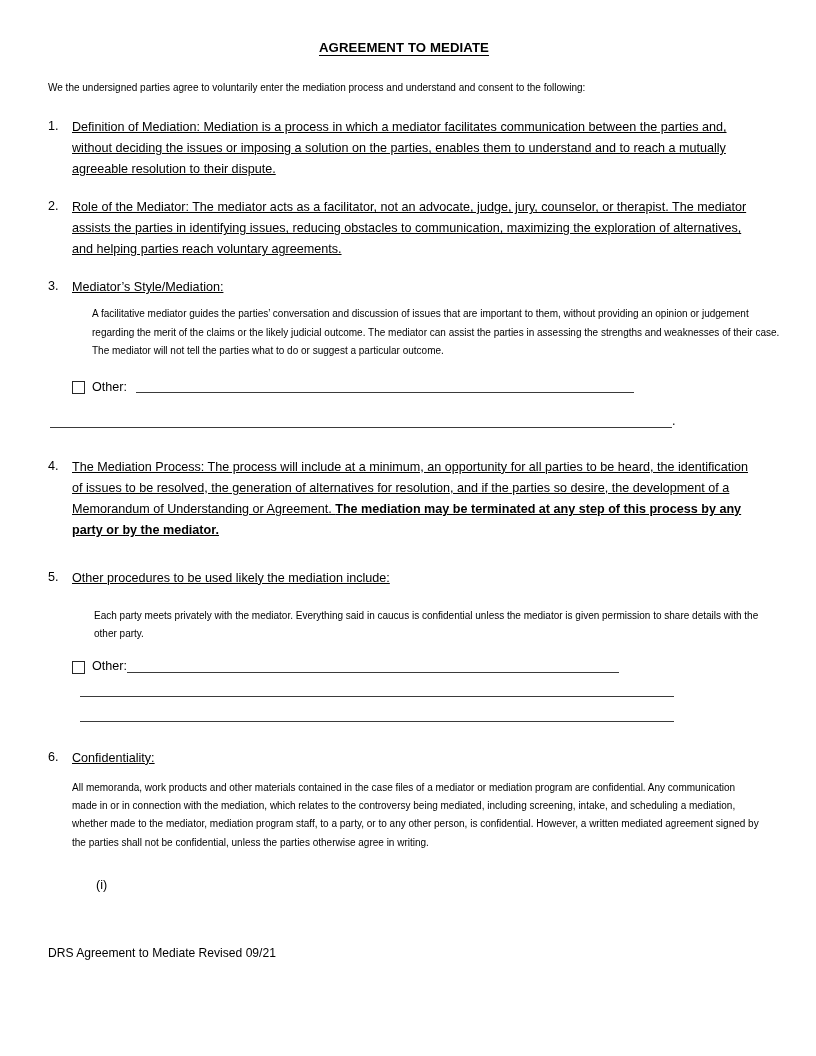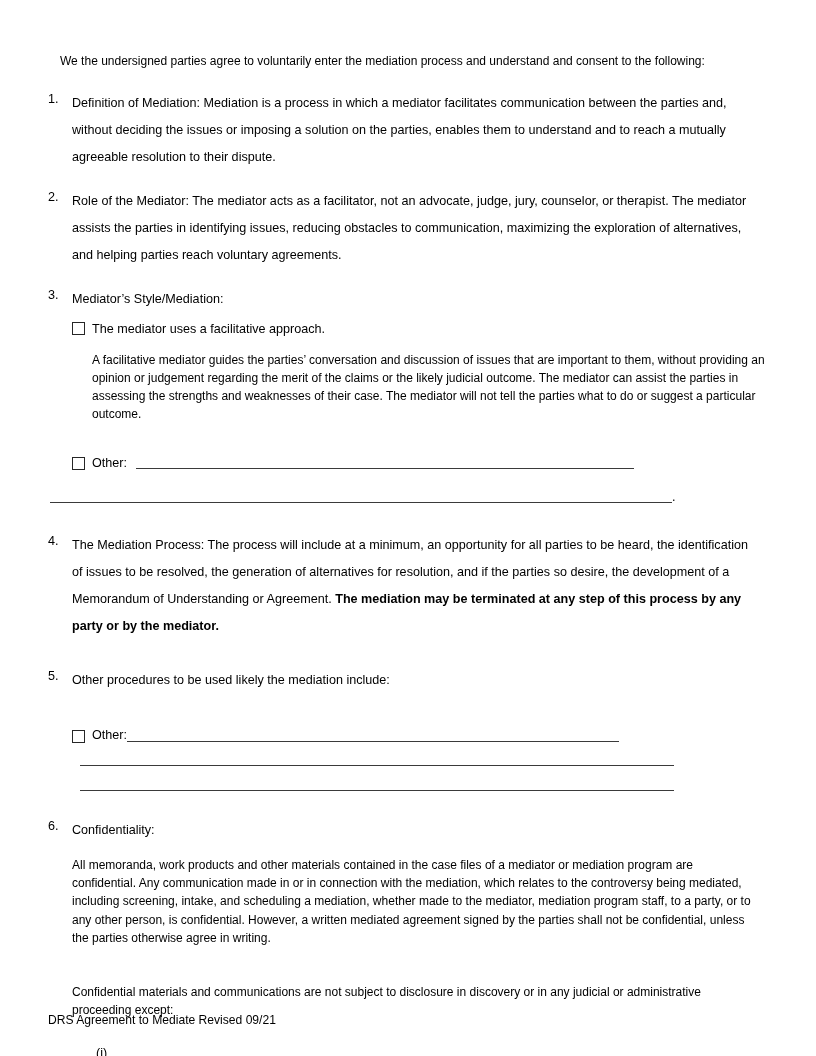--- a/index.html
+++ b/index.html
@@ -37,23 +37,23 @@
     letter-spacing: 0.1px;
     margin: 0 0 24px 0;
     padding: 0;
   }
   .doc-title span {
     text-decoration: underline;
     text-underline-offset: 2.5px;
   }
 
   p, .para {
-    font-size: 12px;
-    line-height: 18.3px;
-    margin: 12px;
+    font-size: 10px;
+    line-height: 18.3px;
+    margin: 0;
     padding: 0;
     text-align: left;
   }
 
   .intro {
     margin-bottom: 20px;
     width: 680px;
   }
 
   
@@ -64,21 +64,22 @@
   }
   .item-num {
     width: 24px;
     flex: 0 0 24px;
     font-size: 12.6px;
     line-height: 18.3px;
   }
   .item-body {
     flex: 1 1 auto;
     font-size: 12.6px;
-    line-height: 27px;
+    line-height: 21px;
+    text-decoration: underline;
   }
 
   .bold { font-weight: bold; }
 
   
   .cb-row {
     display: flex;
     align-items: flex-start;
   }
   .checkbox {
@@ -115,63 +116,60 @@
   .roman-row {
     display: flex;
     font-size: 12.6px;
     line-height: 18.3px;
   }
   .roman-label { width: 52px; flex: 0 0 52px; }
 
   .footer {
     position: absolute;
     left: 48px;
-    top: 1012px;
+    top: 945px;
     font-size: 12.1px;
     line-height: 16px;
   }
   .sp-10 { height: 10px; }
   .sp-12 { height: 12px; }
   .sp-14 { height: 14px; }
   .sp-16 { height: 16px; }
   .sp-18 { height: 18px; }
   .sp-20 { height: 20px; }
   .sp-24 { height: 24px; }
   .sp-26 { height: 26px; }
 </style>
 </head>
 <body>
 
 <div class="page">
 
   <div class="content">
 
+    <div class="doc-title"><span>AGREEMENT TO MEDIATE</span></div>
 
     <p class="intro">We the undersigned parties agree to voluntarily enter the mediation process and understand and consent to the following:</p>
 
     <div class="item">
       <div class="item-num">1.</div>
       <div class="item-body">Definition of Mediation: Mediation is a process in which a mediator facilitates communication between the parties and, without deciding the issues or imposing a solution on the parties, enables them to understand and to reach a mutually agreeable resolution to their dispute.</div>
     </div>
 
     <div class="item">
       <div class="item-num">2.</div>
       <div class="item-body">Role of the Mediator: The mediator acts as a facilitator, not an advocate, judge, jury, counselor, or therapist.  The mediator assists the parties in identifying issues, reducing obstacles to communication, maximizing the exploration of alternatives, and helping parties reach voluntary agreements.</div>
     </div>
 
     <div class="item" style="margin-bottom:7px;">
       <div class="item-num">3.</div>
       <div class="item-body">Mediator’s Style/Mediation:</div>
     </div>
 
     <div class="indent-1">
-      <div class="cb-row">
-        <span class="checkbox"></span>
-        <span class="cb-text">The mediator uses a facilitative approach.</span>
-      </div>
       <div style="margin-left:20px; width:692px;" class="para">A facilitative mediator guides the parties’ conversation and discussion of issues that are important to them, without providing an opinion or judgement regarding the merit of the claims or the likely judicial outcome.  The mediator can assist the parties in assessing the strengths and weaknesses of their case.  The mediator will not tell the parties what to do or suggest a particular outcome.</div>
 
       <div class="sp-18"></div>
 
       <div class="cb-row" style="align-items:flex-end;">
         <span class="checkbox" style="margin-top:0; margin-bottom:2px;"></span>
         <span class="cb-text" style="flex:0 0 auto;">Other:</span>
         <span class="rule" style="width:498px; margin-left:9px; margin-bottom:3px;"></span>
       </div>
 
@@ -194,20 +192,21 @@
 
     <div class="item" style="margin-bottom:8px;">
       <div class="item-num">5.</div>
       <div class="item-body">Other procedures to be used likely the mediation include:</div>
     </div>
 
     <div class="indent-1">
 
       <div class="sp-10"></div>
 
+      <div class="para" style="margin-left:22px; width:672px;">Each party meets privately with the mediator. Everything said in caucus is confidential unless the mediator is given permission to share details with the other party.</div>
 
       <div class="sp-14"></div>
 
       <div class="cb-row" style="align-items:flex-end;">
         <span class="checkbox" style="margin-top:0; margin-bottom:2px;"></span>
         <span class="cb-text" style="flex:0 0 auto;">Other:</span>
         <span class="rule" style="width:492px; margin-bottom:3px;"></span>
       </div>
 
       <div class="sp-20"></div>
@@ -220,21 +219,20 @@
 
     <div class="item" style="margin-bottom:10px;">
       <div class="item-num">6.</div>
       <div class="item-body">Confidentiality:</div>
     </div>
 
     <div class="para indent-1" style="width:688px;">All memoranda, work products and other materials contained in the case files of a mediator or mediation program are confidential. Any communication made in or in connection with the mediation, which relates to the controversy being mediated, including screening, intake, and scheduling a mediation, whether made to the mediator, mediation program staff, to a party, or to any other person, is confidential. However, a written mediated agreement signed by the parties shall not be confidential, unless the parties otherwise agree in writing.</div>
 
     <div class="sp-12"></div>
 
-    <div class="para indent-1" style="width:664px;">Confidential materials and communications are not subject to disclosure in discovery or in any judicial or administrative proceeding except:</div>
 
     <div class="sp-12"></div>
 
     <div class="roman-row indent-2">
       <span class="roman-label">(i)</span>
     </div>
 
   </div>
 
   <div class="footer">DRS Agreement to Mediate  Revised 09/21</div>

